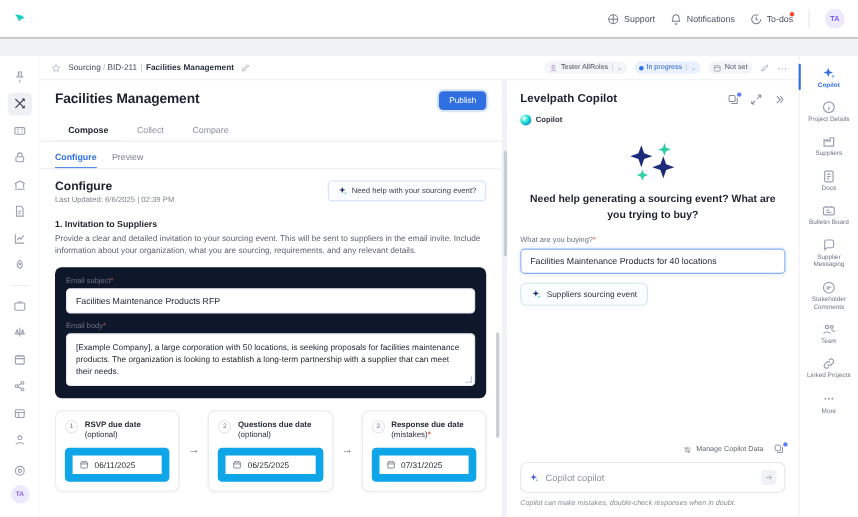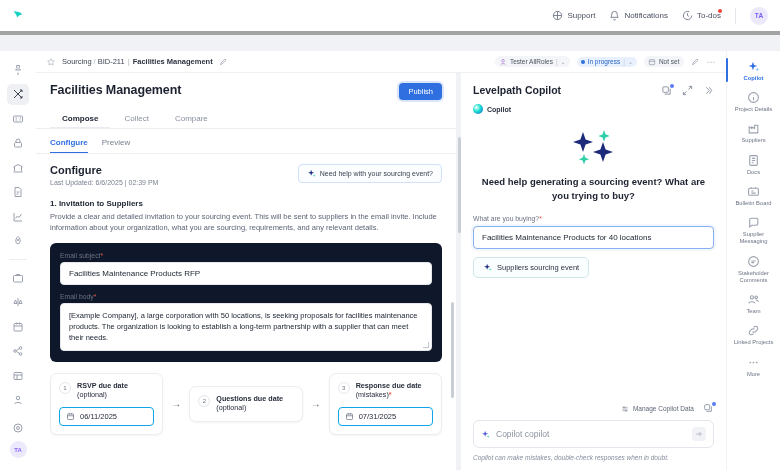--- a/index.html
+++ b/index.html
@@ -9,21 +9,21 @@
     background: #eceef2;
     overflow: hidden;
     -webkit-font-smoothing: antialiased;
   }
   .app { position: relative; width: 780px; height: 470px; background: #f1f2f6; }
 
   
   .topbar {
     position: absolute; top: 0; left: 0; right: 0; height: 35px;
     background: #ffffff; display: flex; align-items: center;
-    border-bottom: 4px solid #a3a3a3;
+    border-bottom: 1px solid #a3a3a3;
   }
   .logo-box {
     width: 36px; height: 51px; display: flex; align-items: center; justify-content: center;
   }
   .logo-mark { width: 15px; height: 15px; position: relative; }
   .logo-mark svg { display: block; }
   .topbar-right {
     margin-left: auto; display: flex; align-items: center; gap: 14px;
     padding-right: 12px; height: 51px;
   }
@@ -163,21 +163,21 @@
   .dc-top { display: flex; gap: 6px; align-items: flex-start; }
   .dc-num {
     width: 12px; height: 12px; border-radius: 50%; border: 1px solid #e3e6ec;
     font-size: 6px; color: #6f7687; display: flex; align-items: center;
     justify-content: center; flex: none; margin-top: 1px;
   }
   .dc-label { font-size: 7.2px; font-weight: bold; color: #272d3b; line-height: 1.35; }
   .dc-label .opt { font-weight: normal; color: #272d3b; }
   .dc-label .reqstar { color: #e8533f; }
   .dc-field {
-    margin-top: 7px; border: 1px solid #0ea5e9; border-radius: 4px;
+    margin-top: 7px; border: 7px solid #0ea5e9; border-radius: 4px;
     padding: 4px 6px; display: flex; align-items: center; gap: 5px;
     font-size: 7.5px; color: #272d3b;
   }
   .cal-ic { width: 9px; height: 9px; color: #6f7687; display: flex; }
   .arrow-ic { color: #5c6375; font-size: 10px; flex: none; }
 
   .lp-scrollbar {
     position: absolute; right: 2px; top: 148px; width: 3px; height: 96px;
     background: #c9cdd6; border-radius: 2px;
   }
@@ -533,20 +533,29 @@
             </div>
             <span class="arrow-ic">→</span>
             <div class="date-card">
               <div class="dc-top">
                 <span class="dc-num">2</span>
                 <span class="dc-label">
                   <span>Questions due date</span><br>
                   <span class="opt">(optional)</span>
                 </span>
               </div>
+              <div class="dc-field">
+                <span class="cal-ic">
+                  <svg width="9" height="9" viewBox="0 0 24 24" fill="none" stroke="currentColor" stroke-width="2">
+                      <rect x="4" y="5" width="16" height="15" rx="2"></rect>
+                      <path d="M4 10h16M9 3v4M15 3v4"></path>
+                    </svg>
+                </span>
+                <span>06/25/2025</span>
+              </div>
             </div>
             <span class="arrow-ic">→</span>
             <div class="date-card">
               <div class="dc-top">
                 <span class="dc-num">3</span>
                 <span class="dc-label">
                   <span>Response due date</span><br>
                   <span class="opt">(mistakes)</span><span class="reqstar">*</span>
                 </span>
               </div>

